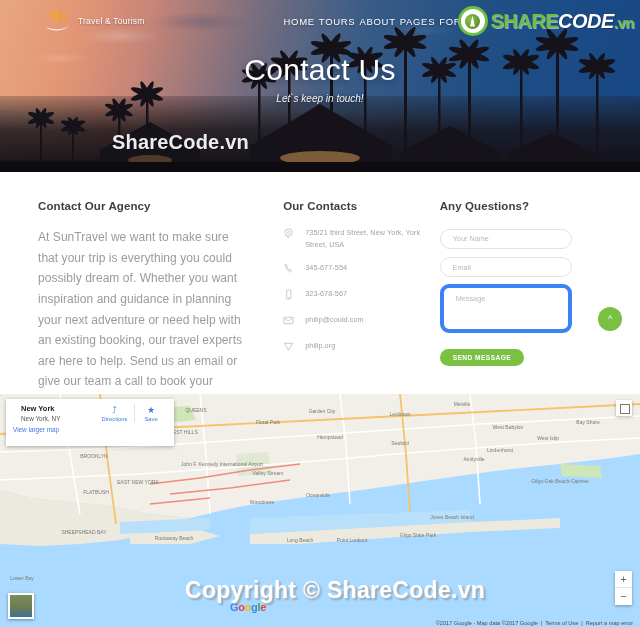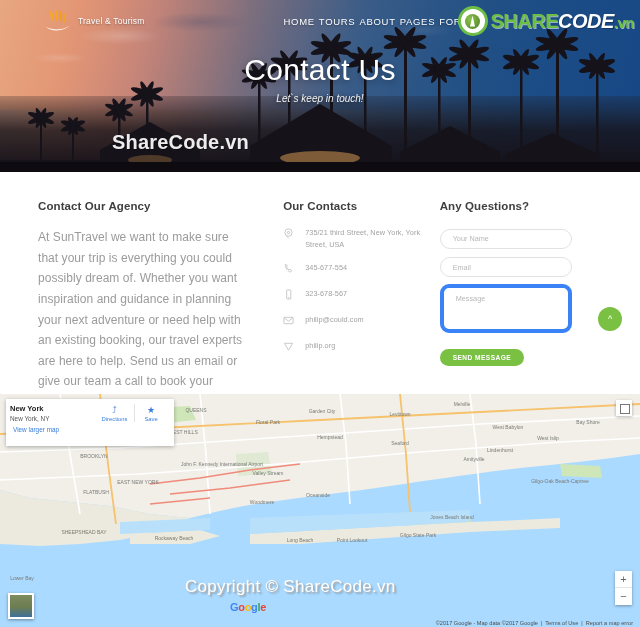--- a/index.html
+++ b/index.html
@@ -182,21 +182,21 @@
   .map {
     position: absolute; left: 0; top: 394px; width: 640px; height: 233px;
     background: #aadaff; overflow: hidden;
   }
   .map-svg { position: absolute; left: 0; top: 0; width: 640px; height: 233px; }
   .map-card {
     position: absolute; left: 6px; top: 5px; width: 168px; height: 47px;
     background: #ffffff; box-shadow: 0 1px 4px rgba(0,0,0,.3);
     font-family: "Liberation Sans", sans-serif;
   }
-  .map-card-top { display: flex; padding: 5px 7px 0 4px; }
+  .map-card-top { display: flex; padding: 5px 7px 0 15px; }
   .map-card-name { font-size: 7.5px; font-weight: bold; color: #222; }
   .map-card-sub { font-size: 6.4px; color: #555; margin-top: 2px; }
   .map-card-actions { display: flex; margin-left: auto; gap: 3px; }
   .map-action {
     width: 33px; text-align: center; color: #3b7ddd;
     font-size: 5.8px; padding-top: 1px;
   }
   .map-action .ic { display: block; font-size: 9px; line-height: 11px; }
   .map-action.sep { border-left: 1px solid #e3e3e3; }
   .map-card-link {
@@ -229,21 +229,21 @@
     font-size: 11px; font-weight: bold; letter-spacing: -.3px;
   }
   .g1{color:#4285f4}.g2{color:#ea4335}.g3{color:#fbbc05}.g4{color:#4285f4}.g5{color:#34a853}.g6{color:#ea4335}
   .map-attrib {
     position: absolute; right: 4px; bottom: 1px;
     font-size: 5.6px; color: #4d4d4d; white-space: nowrap;
   }
   .map-attrib span { margin: 0 3px; }
   .map-copy-watermark {
     position: absolute; left: 185px; top: 183px; z-index: 9;
-    font-size: 17px; font-weight: normal; color: #ffffff;
+    font-size: 23px; font-weight: bold; color: #ffffff;
     letter-spacing: .3px;
     text-shadow: 1px 1px 0 #b6b6b6, 2px 2px 2px rgba(0,0,0,.25);
   }
 </style>
 </head>
 <body>
 
 <div class="hero">
   <div class="hero-sky"></div>
   <div class="hero-clouds"></div>

